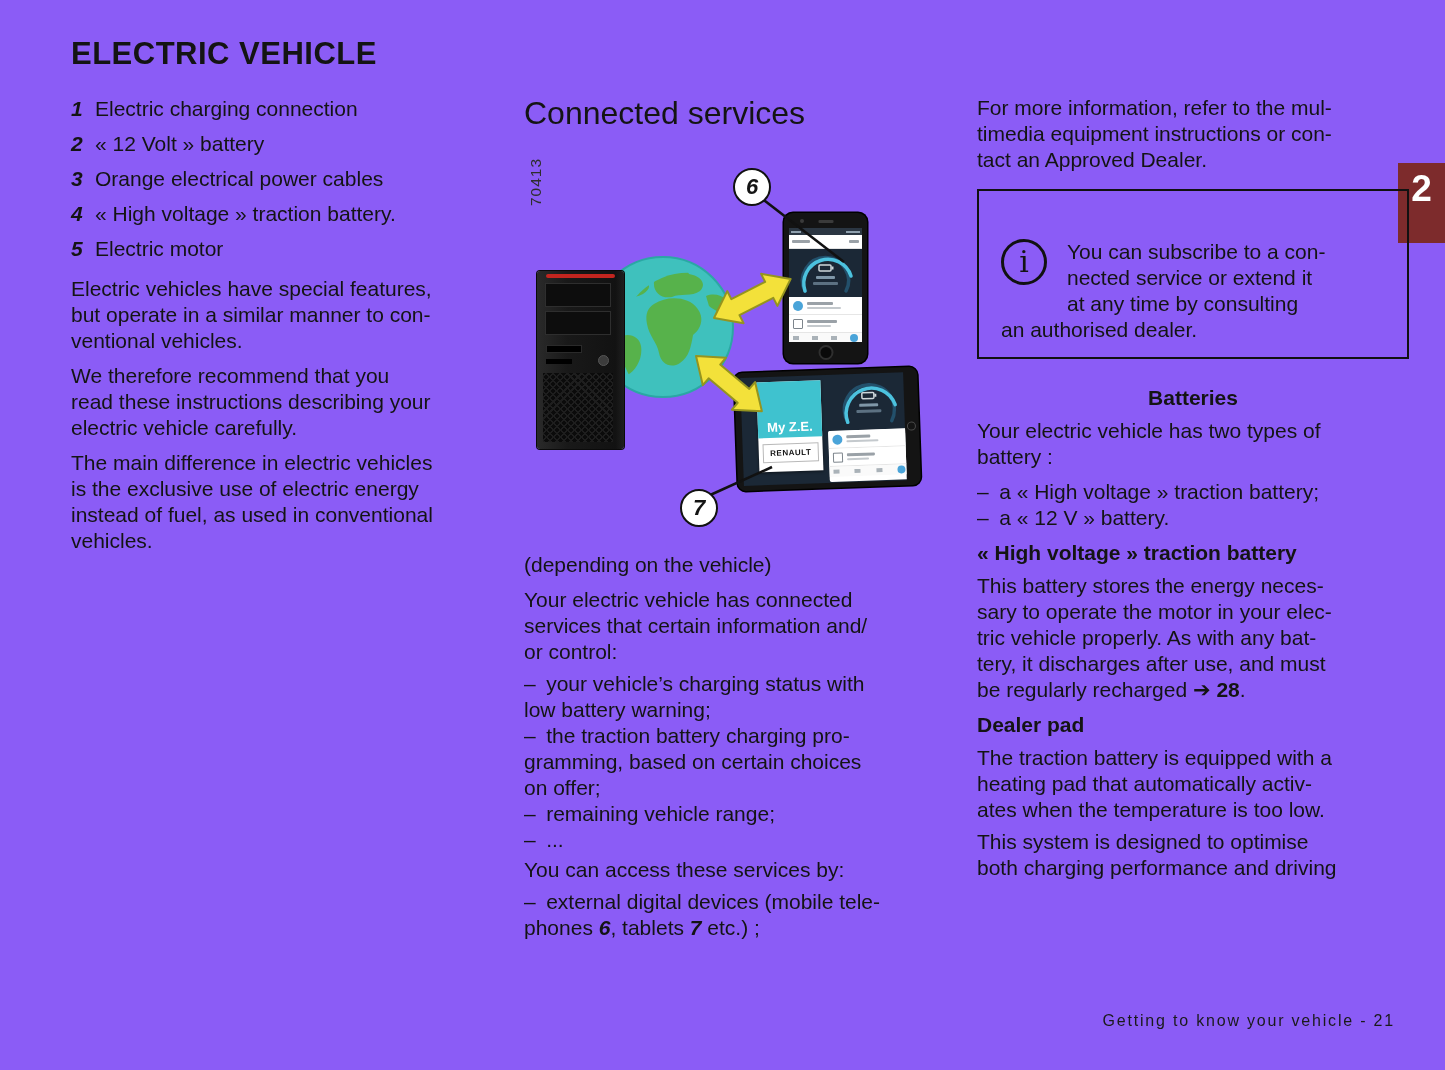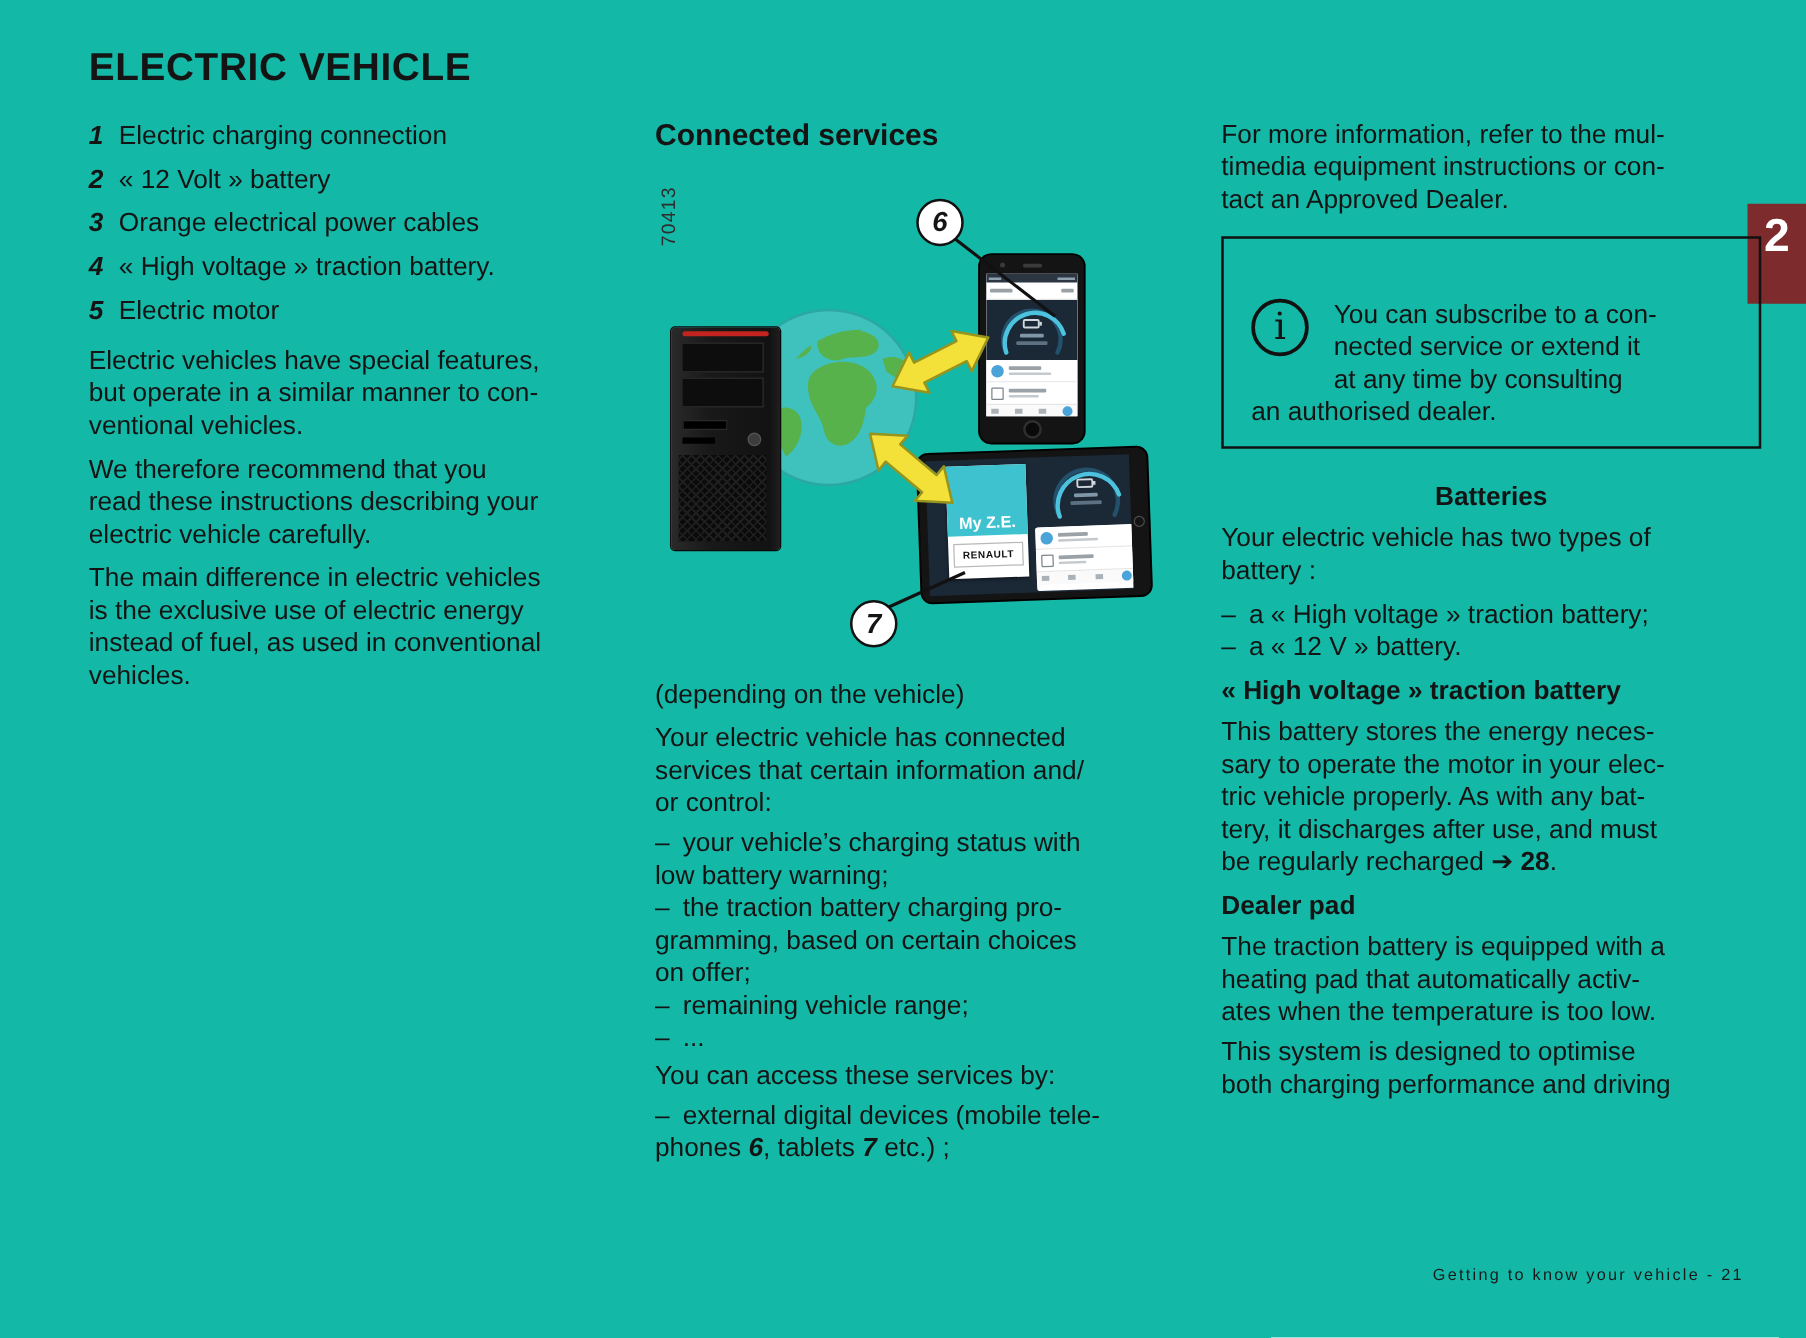--- a/index.html
+++ b/index.html
@@ -1,17 +1,17 @@
 <!DOCTYPE html>
 <html style="--tab-red: #7d2b2c; --ocean: #3fc1bd; --land: #57b24b; --arrow-yellow: #f3e13a; --arrow-edge: #95941f; --screen-navy: #1b2836; --gauge-cyan: #4cc2de; --card-teal: #3fc2cf; --icon-blue: #4aa4d9; --tower-red: #c2251f;"><head>
 <meta charset="utf-8">
 <style>
   html,body{margin:0;padding:0;background:#ffffff;}
   body{width:1445px;height:1070px;font-family:"Liberation Sans","DejaVu Sans",sans-serif;color:#141414;}
-  .page{position:relative;width:1445px;height:1070px;background:#14b8a6;overflow:hidden;}
+  .page{position:relative;width:1445px;height:1070px;background:#8b5cf6;overflow:hidden;}
 
   .page-title{position:absolute;left:71px;top:36px;margin:0;font-size:31px;font-weight:bold;letter-spacing:.5px;}
 
   .chapter-tab{position:absolute;right:0;top:163px;width:47px;height:80px;background:var(--tab-red,#7d2b2c);
     color:#fff;font-weight:bold;font-size:37px;display:flex;justify-content:center;align-items:flex-start;
     padding-top:5px;box-sizing:border-box;}
 
   .col{position:absolute;}
   .col-left{left:71px;top:96px;width:447px;}
   .col-mid{left:524px;top:95px;width:437px;}
@@ -19,21 +19,21 @@
 
   .body{font-size:21px;line-height:26px;white-space:pre-line;margin:0 0 9px 0;}
   .mb6{margin-bottom:6px;} .mb4{margin-bottom:4px;}
   .bi{font-weight:bold;font-style:italic;}
   .ref{font-weight:bold;margin-top:36px;}
 
   .key-list{list-style:none;margin:0 0 14px 0;padding:0;}
   .key-list li{font-size:21px;line-height:26px;margin-bottom:9px;display:flex;}
   .key-num{font-weight:bold;font-style:italic;margin-right:11px;min-width:13px;}
 
-  .mid-heading{font-size:24px;font-weight:bold;margin:0 0 8px 0;}
+  .mid-heading{font-size:32px;font-weight:normal;margin:0 0 8px 0;}
   .figure{position:relative;height:412px;}
   .fig-num{position:absolute;left:3px;top:66px;font-size:15.5px;color:#2e2e2e;letter-spacing:1px;
     transform:rotate(-90deg);transform-origin:top left;white-space:nowrap;}
 
   
   .tower{position:absolute;left:13px;top:131px;width:87px;height:178px;border-radius:3px;
     background:linear-gradient(90deg,#2a2a2a,#191919 35%,#121212 90%,#1f1f1f);box-shadow:0 0 0 1px #0a0a0a;}
   .t-red{position:absolute;top:3px;left:9px;right:9px;height:4px;background:var(--tower-red,#c2251f);border-radius:2px;}
   .t-bay{position:absolute;left:8px;right:13px;height:22px;background:#0d0d0d;border:1px solid #2e2e2e;}
   .t-bay.b1{top:12px;} .t-bay.b2{top:40px;}
@@ -88,21 +88,21 @@
   
   .info-box{box-sizing:border-box;margin-top:16px;height:170px;border:2.5px solid #111;padding:22px 16px 14px 22px;}
   .info-text-wrap{font-size:21px;line-height:26px;white-space:pre-line;margin:0;}
   .info-icon{float:left;width:66px;height:76px;}
   .info-circle{width:46px;height:46px;border:3.5px solid #111;border-radius:50%;box-sizing:border-box;display:flex;
     align-items:center;justify-content:center;font-family:"DejaVu Serif",serif;font-size:30px;font-weight:500;}
 
   .section-head{font-size:21px;line-height:26px;font-weight:bold;margin:9px 0 7px;white-space:pre-line;}
   .section-head.first{margin-top:26px;text-align:center;}
 
-  .footer{position:absolute;right:50px;top:1012px;font-size:13px;letter-spacing:1.8px;color:#1a1a1a;}
+  .footer{position:absolute;right:50px;top:1012px;font-size:16px;letter-spacing:1.8px;color:#1a1a1a;}
 </style>
 </head>
 <body>
 
 <div class="page">
 
   <h1 class="page-title">ELECTRIC VEHICLE</h1>
 
   <div class="chapter-tab">
     <span>2</span>

